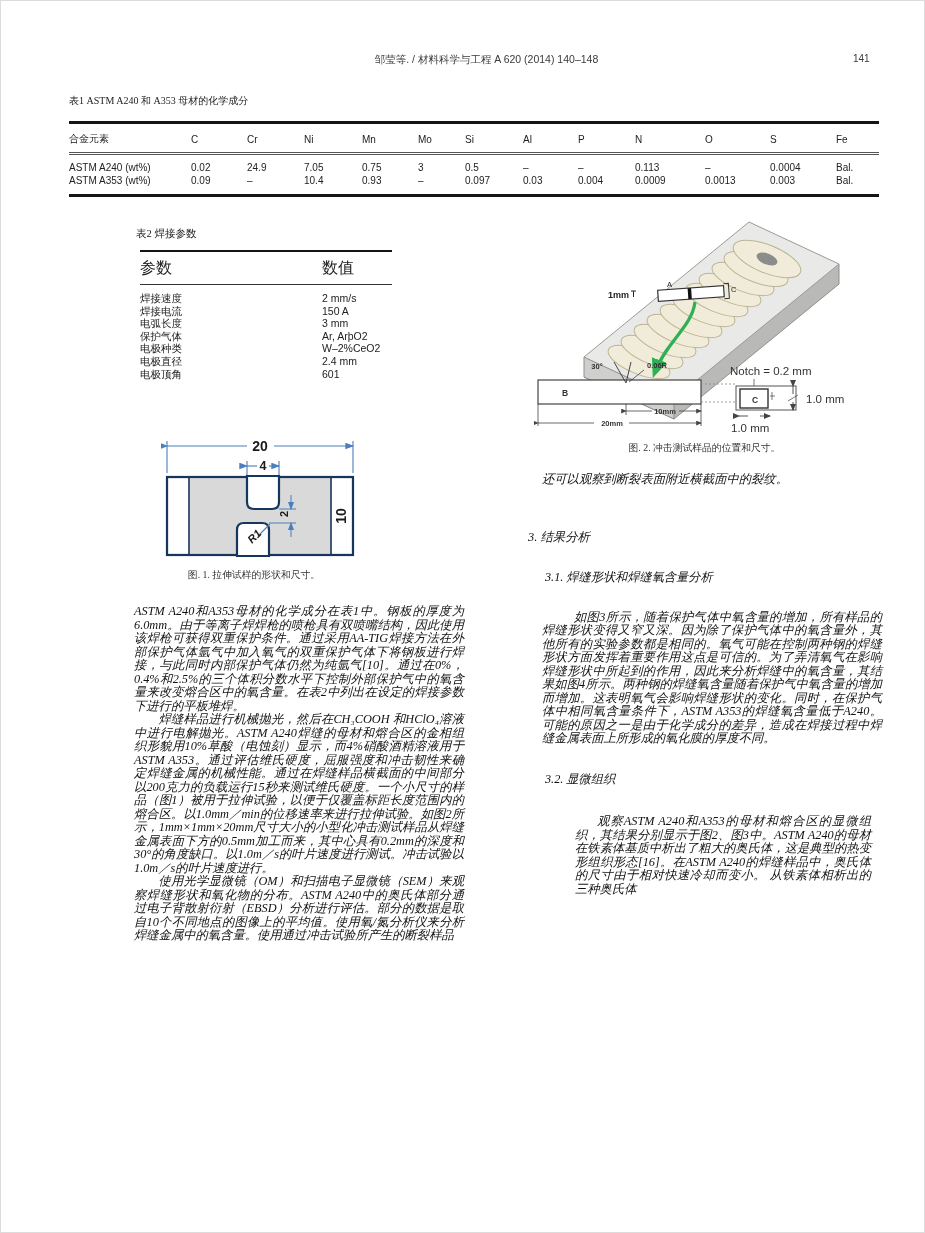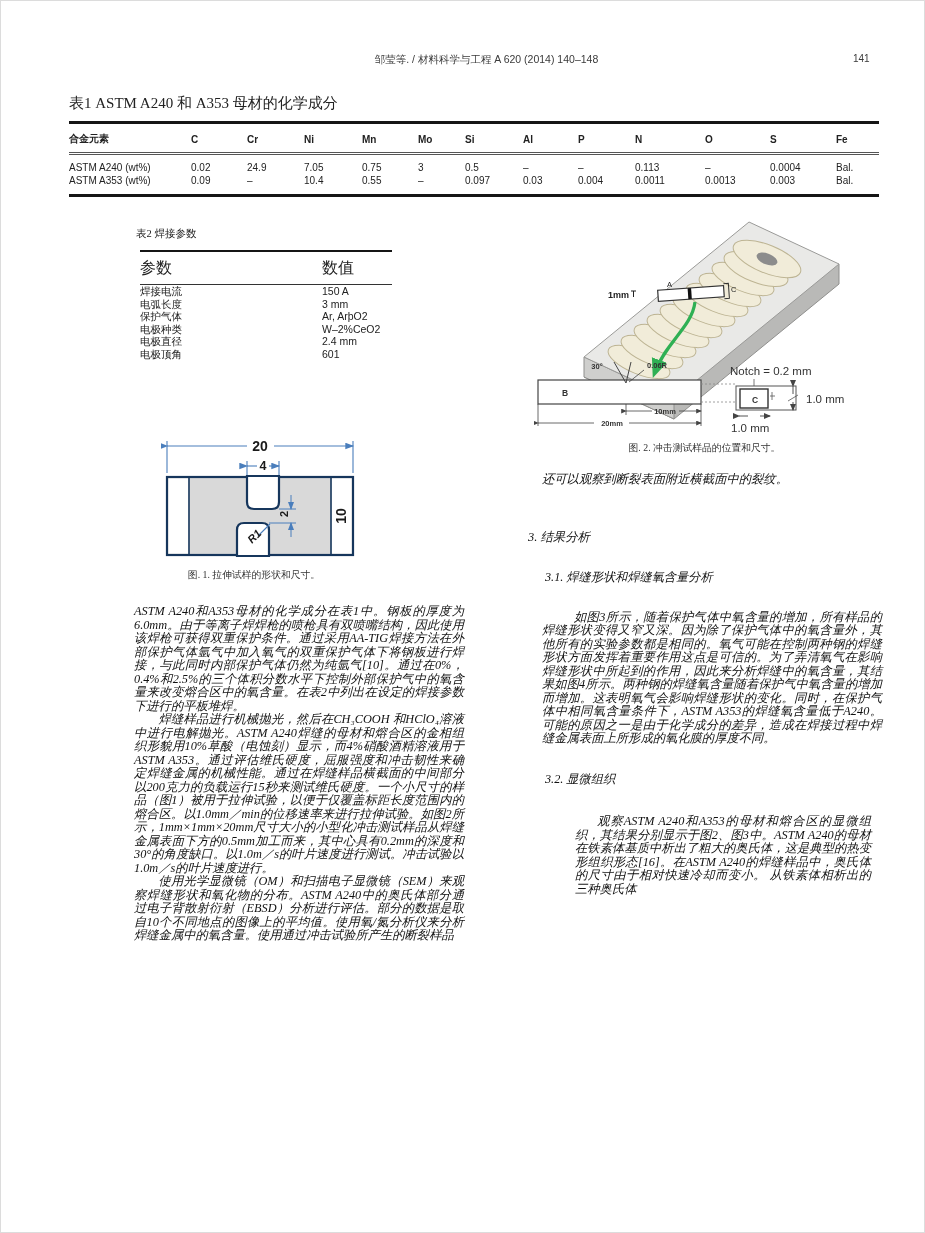--- a/index.html
+++ b/index.html
@@ -3,26 +3,26 @@
 <meta charset="utf-8">
 <style>
   html,body{margin:0;padding:0;background:#e8e8e8;}
   .page{position:relative;width:925px;height:1233px;background:#ffffff;margin:0 auto;
         font-family:"Liberation Serif","DejaVu Serif",serif;color:#1a1a1a;overflow:hidden;
         border:1px solid #dcdcdc;box-sizing:border-box;}
   .hdr{position:absolute;top:52px;left:0;width:100%;text-align:center;font-size:10.5px;color:#3a3a3a;
        font-family:"Liberation Sans","DejaVu Sans",sans-serif;padding-left:24px;}
   .pgnum{position:absolute;top:52px;left:852px;font-size:10px;color:#3a3a3a;
        font-family:"Liberation Sans","DejaVu Sans",sans-serif;}
-  .t1cap{position:absolute;top:93px;left:68px;font-size:15px;color:#222;}
+  .t1cap{position:absolute;top:93px;left:68px;font-size:10px;color:#222;}
   table{border-collapse:collapse;}
   .tbl1{position:absolute;top:120px;left:68px;width:810px;font-size:10px;color:#222;
         border-top:3px solid #151515;border-bottom:3px solid #151515;table-layout:fixed;
         font-family:"Liberation Sans","DejaVu Sans",sans-serif;}
-  .tbl1 th{font-weight:bold;text-align:left;padding:8px 0 6px 0;border-bottom:3px double #555;font-size:10px;}
+  .tbl1 th{font-weight:normal;text-align:left;padding:8px 0 6px 0;border-bottom:3px double #555;font-size:10px;}
   .tbl1 td{padding:1px 0;text-align:left;}
   .tbl1 tr.first td{padding-top:7px;}
   .tbl1 tr.last td{padding-bottom:8px;}
   .t2cap{position:absolute;top:226px;left:135px;font-size:10.5px;color:#222;}
   .tbl2{position:absolute;top:249px;left:139px;width:252px;font-size:10.5px;color:#222;
         border-top:2.5px solid #151515;table-layout:fixed;
         font-family:"Liberation Sans","DejaVu Sans",sans-serif;}
   .tbl2 th{font-weight:normal;text-align:left;padding:6px 0 5px 0;border-bottom:1.5px solid #333;font-size:16px;}
   .tbl2 td{padding:0;line-height:12.6px;}
   .tbl2 tr.first td{padding-top:7px;}
@@ -94,46 +94,50 @@
         <td>0.113</td>
         <td>–</td>
         <td>0.0004</td>
         <td>Bal.</td>
       </tr>
       <tr class="last">
         <td>ASTM A353 (wt%)</td>
         <td>0.09</td>
         <td>–</td>
         <td>10.4</td>
-        <td>0.55</td>
+        <td>0.93</td>
         <td>–</td>
         <td>0.097</td>
         <td>0.03</td>
         <td>0.004</td>
-        <td>0.0011</td>
+        <td>0.0009</td>
         <td>0.0013</td>
         <td>0.003</td>
         <td>Bal.</td>
       </tr>
     </tbody>
   </table>
 
   <div class="t2cap">表2  焊接参数</div>
   <table class="tbl2">
     <colgroup>
         <col style="width:182px">
         <col style="width:70px">
       </colgroup>
     <thead>
       <tr>
         <th>参数</th>
         <th>数值</th>
       </tr>
     </thead>
     <tbody>
+      <tr class="first">
+        <td>焊接速度</td>
+        <td>2 mm/s</td>
+      </tr>
       <tr>
         <td>焊接电流</td>
         <td>150 A</td>
       </tr>
       <tr>
         <td>电弧长度</td>
         <td>3 mm</td>
       </tr>
       <tr>
         <td>保护气体</td>

